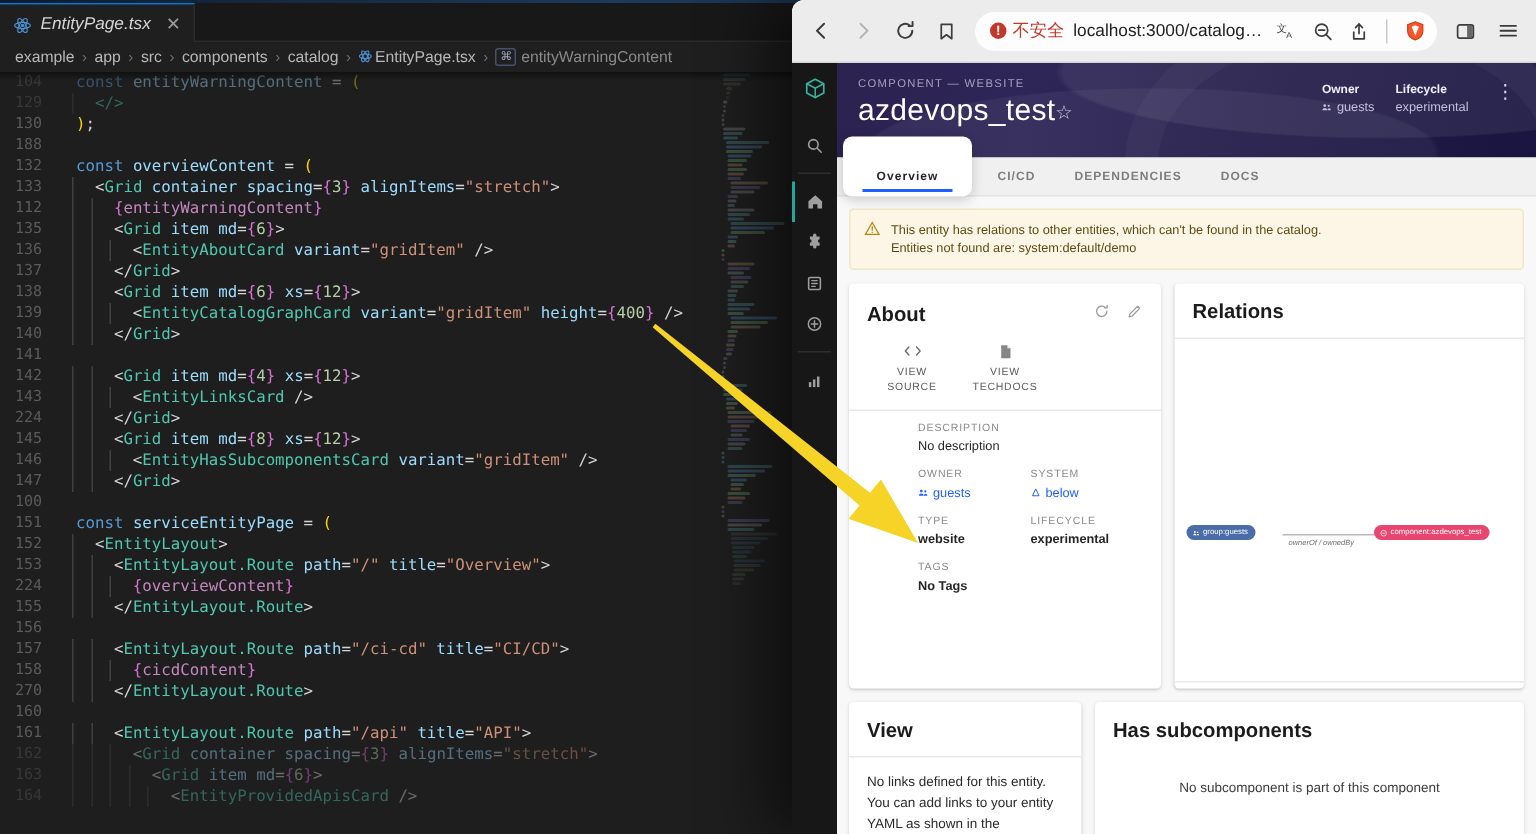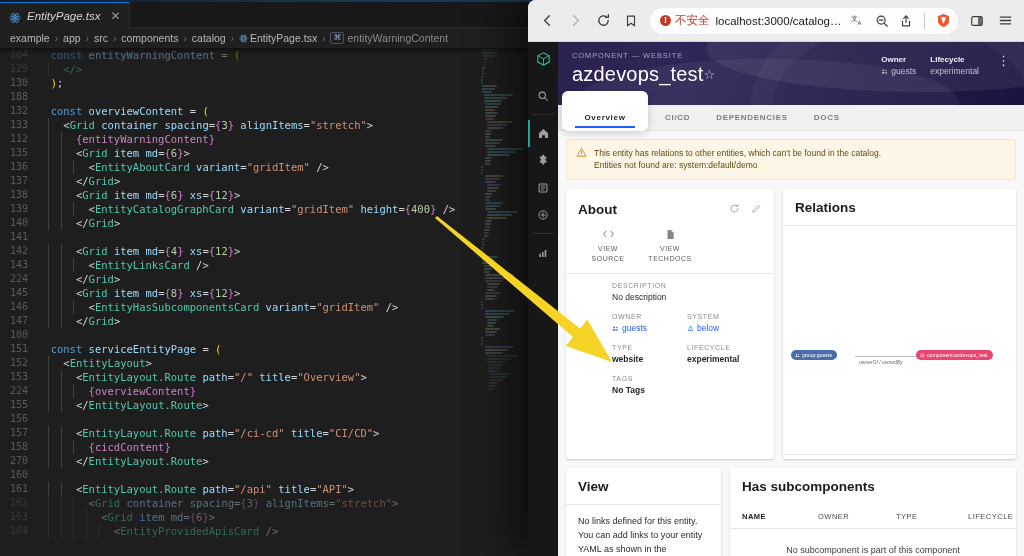--- a/index.html
+++ b/index.html
@@ -833,26 +833,20 @@
               <div class="bs-card-title">View</div>
             </div>
             <div class="bs-card-divider"></div>
             <div class="links-body">No links defined for this entity. You can add links to your entity YAML as shown in the highlighted example below:</div>
           </div>
 
           <div class="bs-card" style="flex:1 1 auto; height:120px">
             <div class="bs-card-head">
               <div class="bs-card-title">Has subcomponents</div>
             </div>
-            <div class="subc-head" id="subc-head">
-                <div class="subc-th name" style="flex: 0 0 76px;">Name</div>
-                <div class="subc-th" style="flex: 0 0 78px;">Owner</div>
-                <div class="subc-th" style="flex: 0 0 72px;">Type</div>
-                <div class="subc-th" style="flex: 0 0 96px;">Lifecycle</div>
-              </div>
             <div class="subc-empty">
               <div class="subc-empty-main">No subcomponent is part of this component</div>
 
             </div>
           </div>
         </div>
 
       </div>
     </div>
   </div>

